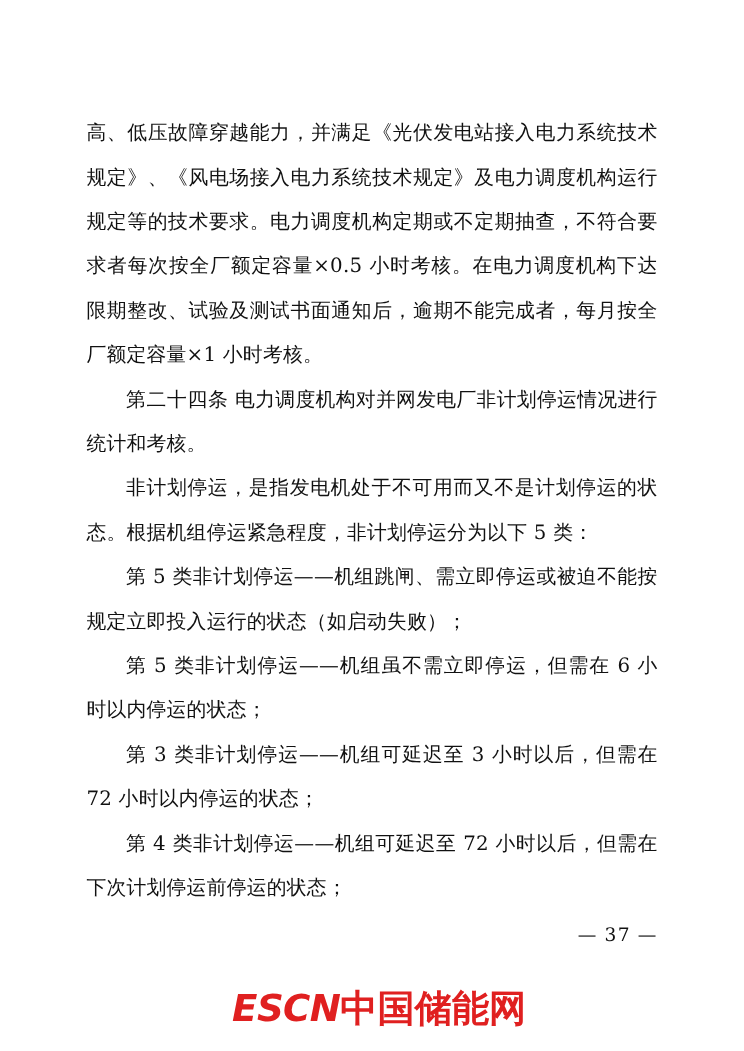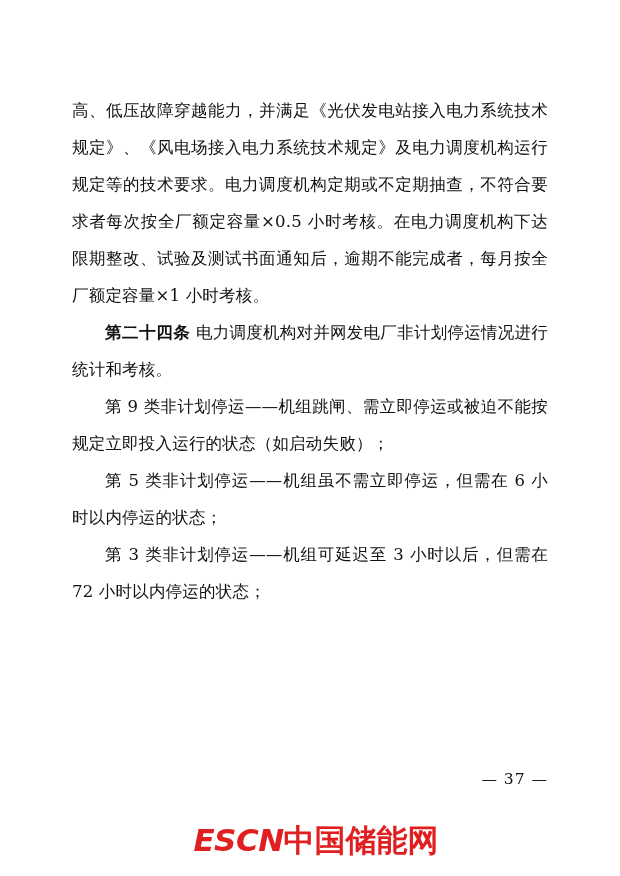--- a/index.html
+++ b/index.html
@@ -31,21 +31,21 @@
     color: #111111;
   }
   .para {
     margin: 0;
     text-indent: 2em;
   }
   .para.no-indent {
     text-indent: 0;
   }
   .article-label {
-    font-weight: bold;
+    font-weight: normal;
     letter-spacing: 0.5px;
   }
   .page-number {
     position: absolute;
     left: 0;
     right: 72px;
     top: 770px;
     text-align: right;
     font-size: 15.5px;
     color: #111111;
@@ -74,27 +74,29 @@
 <body>
 
 <div class="page">
 
   <div class="doc-body">
 
     <p class="para no-indent">高、低压故障穿越能力，并满足《光伏发电站接入电力系统技术规定》、《风电场接入电力系统技术规定》及电力调度机构运行规定等的技术要求。电力调度机构定期或不定期抽查，不符合要求者每次按全厂额定容量×0.5 小时考核。在电力调度机构下达限期整改、试验及测试书面通知后，逾期不能完成者，每月按全厂额定容量×1 小时考核。</p>
 
     <p class="para"><span class="article-label">第二十四条</span> <span>电力调度机构对并网发电厂非计划停运情况进行统计和考核。</span></p>
 
+    <p class="para">非计划停运，是指发电机处于不可用而又不是计划停运的状态。根据机组停运紧急程度，非计划停运分为以下 5 类：</p>
 
-    <p class="para">第 9 类非计划停运——机组跳闸、需立即停运或被迫不能按规定立即投入运行的状态（如启动失败）；</p>
+    <p class="para">第 5 类非计划停运——机组跳闸、需立即停运或被迫不能按规定立即投入运行的状态（如启动失败）；</p>
 
     <p class="para">第 5 类非计划停运——机组虽不需立即停运，但需在 6 小时以内停运的状态；</p>
 
     <p class="para">第 3 类非计划停运——机组可延迟至 3 小时以后，但需在 72 小时以内停运的状态；</p>
 
+    <p class="para">第 4 类非计划停运——机组可延迟至 72 小时以后，但需在下次计划停运前停运的状态；</p>
 
 
   </div>
 
   <div class="page-number">— 37 —</div>
 
   <div class="watermark"><span>ESCN</span><span class="wm-cn">中国储能网</span></div>
 
 </div>
 

